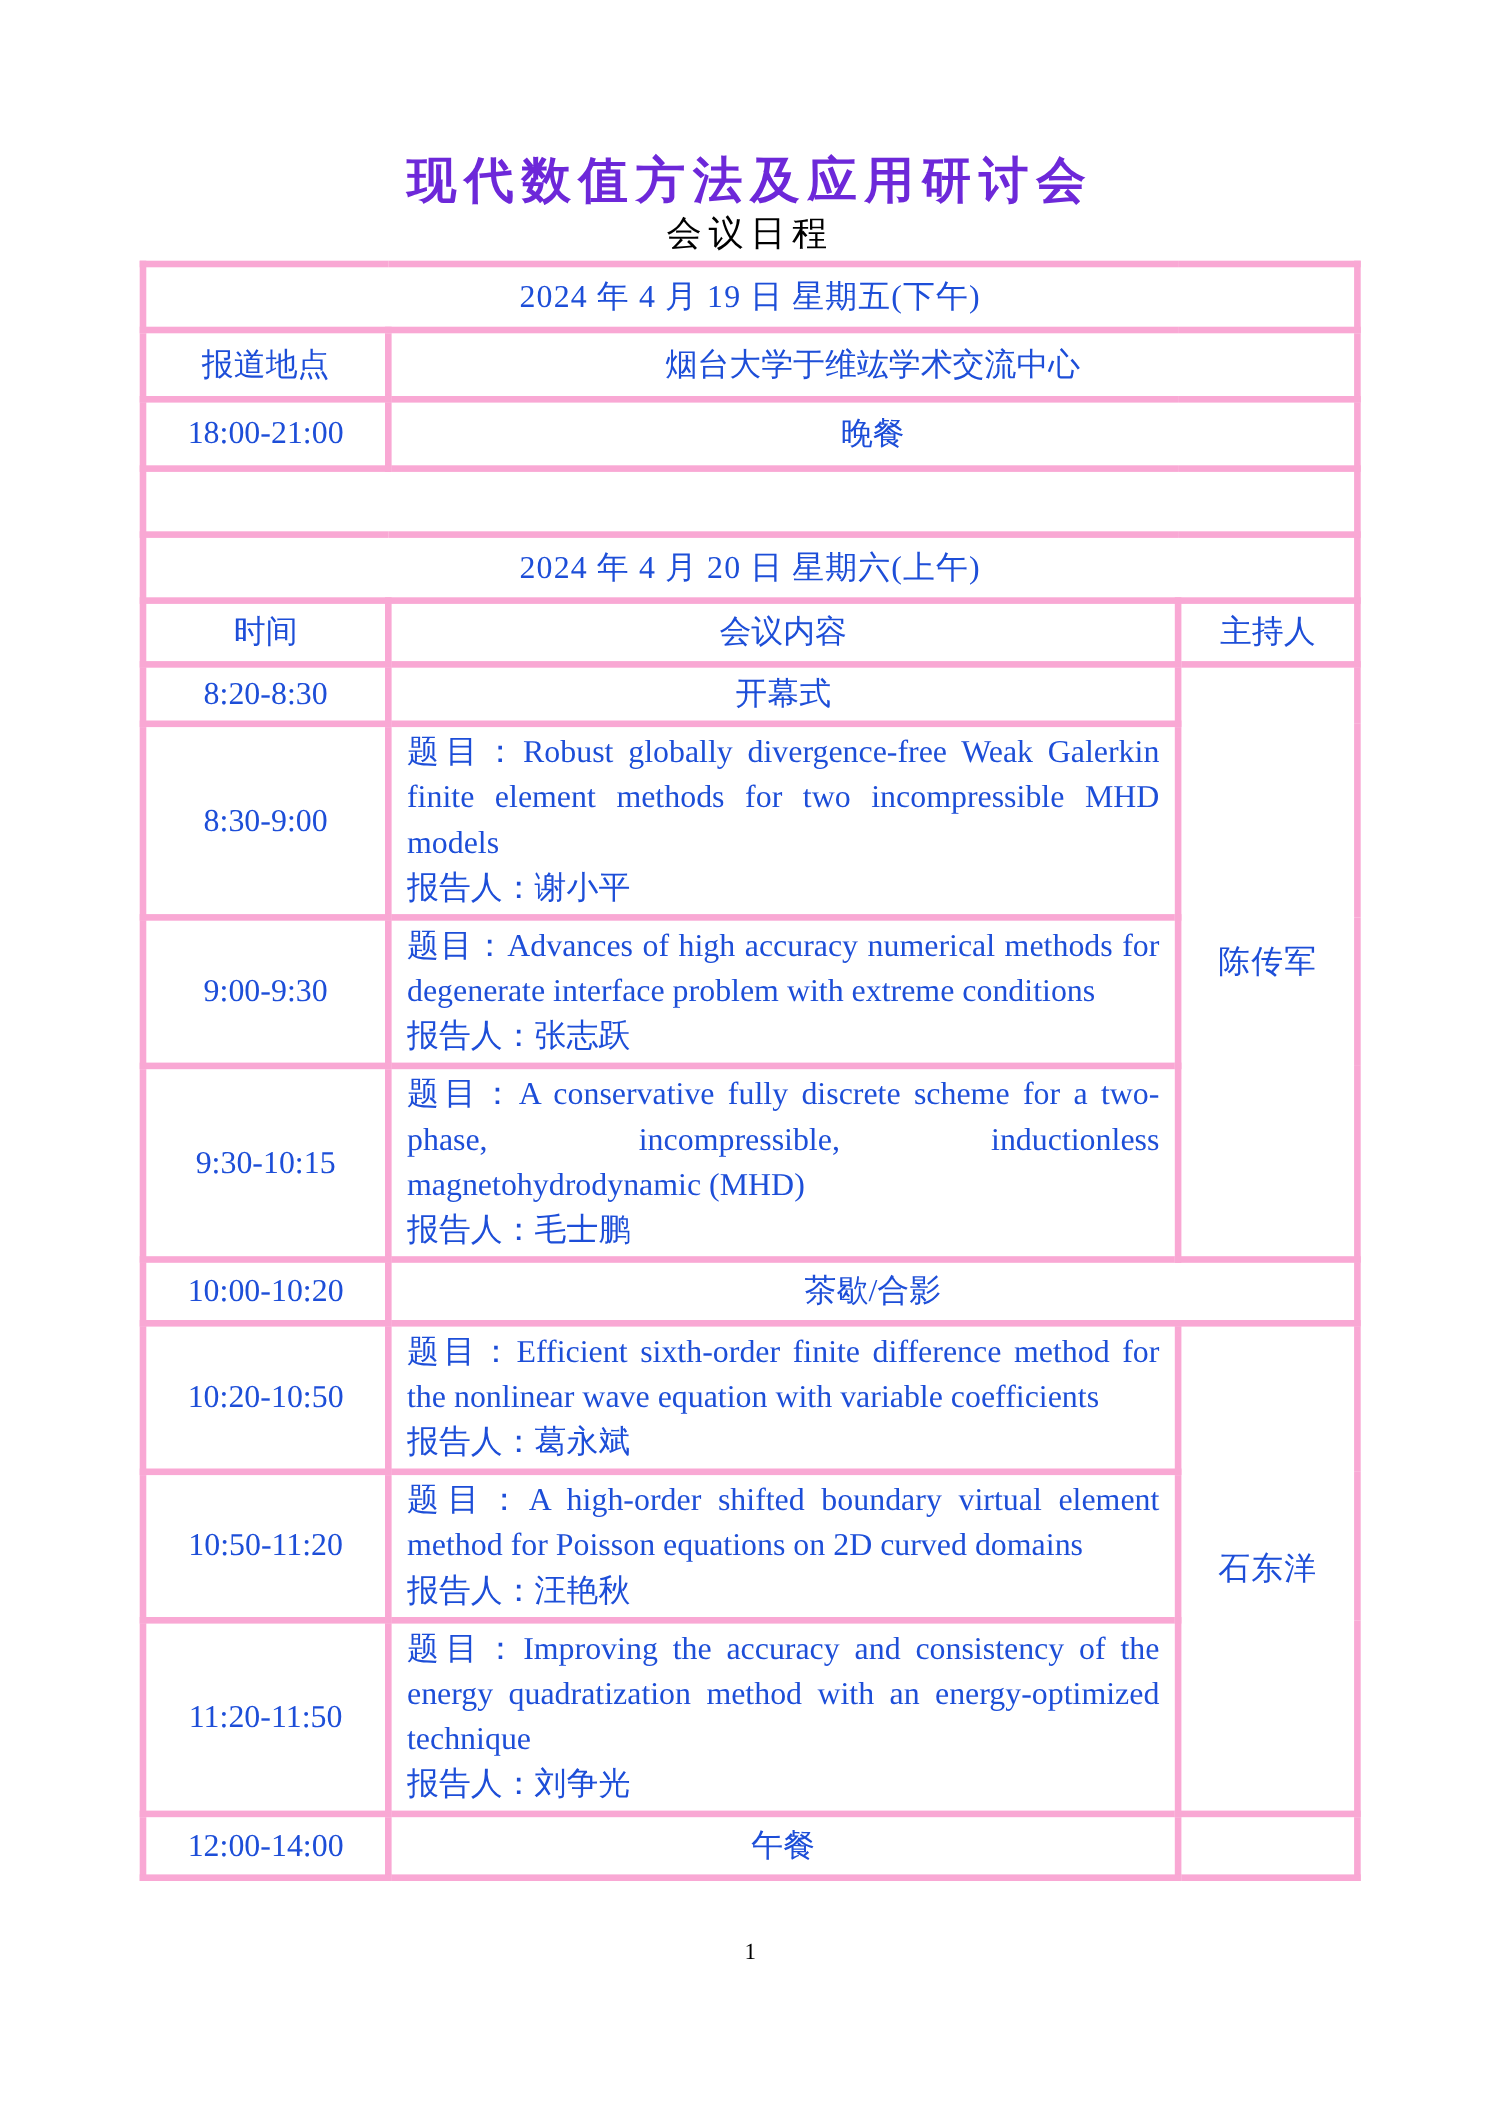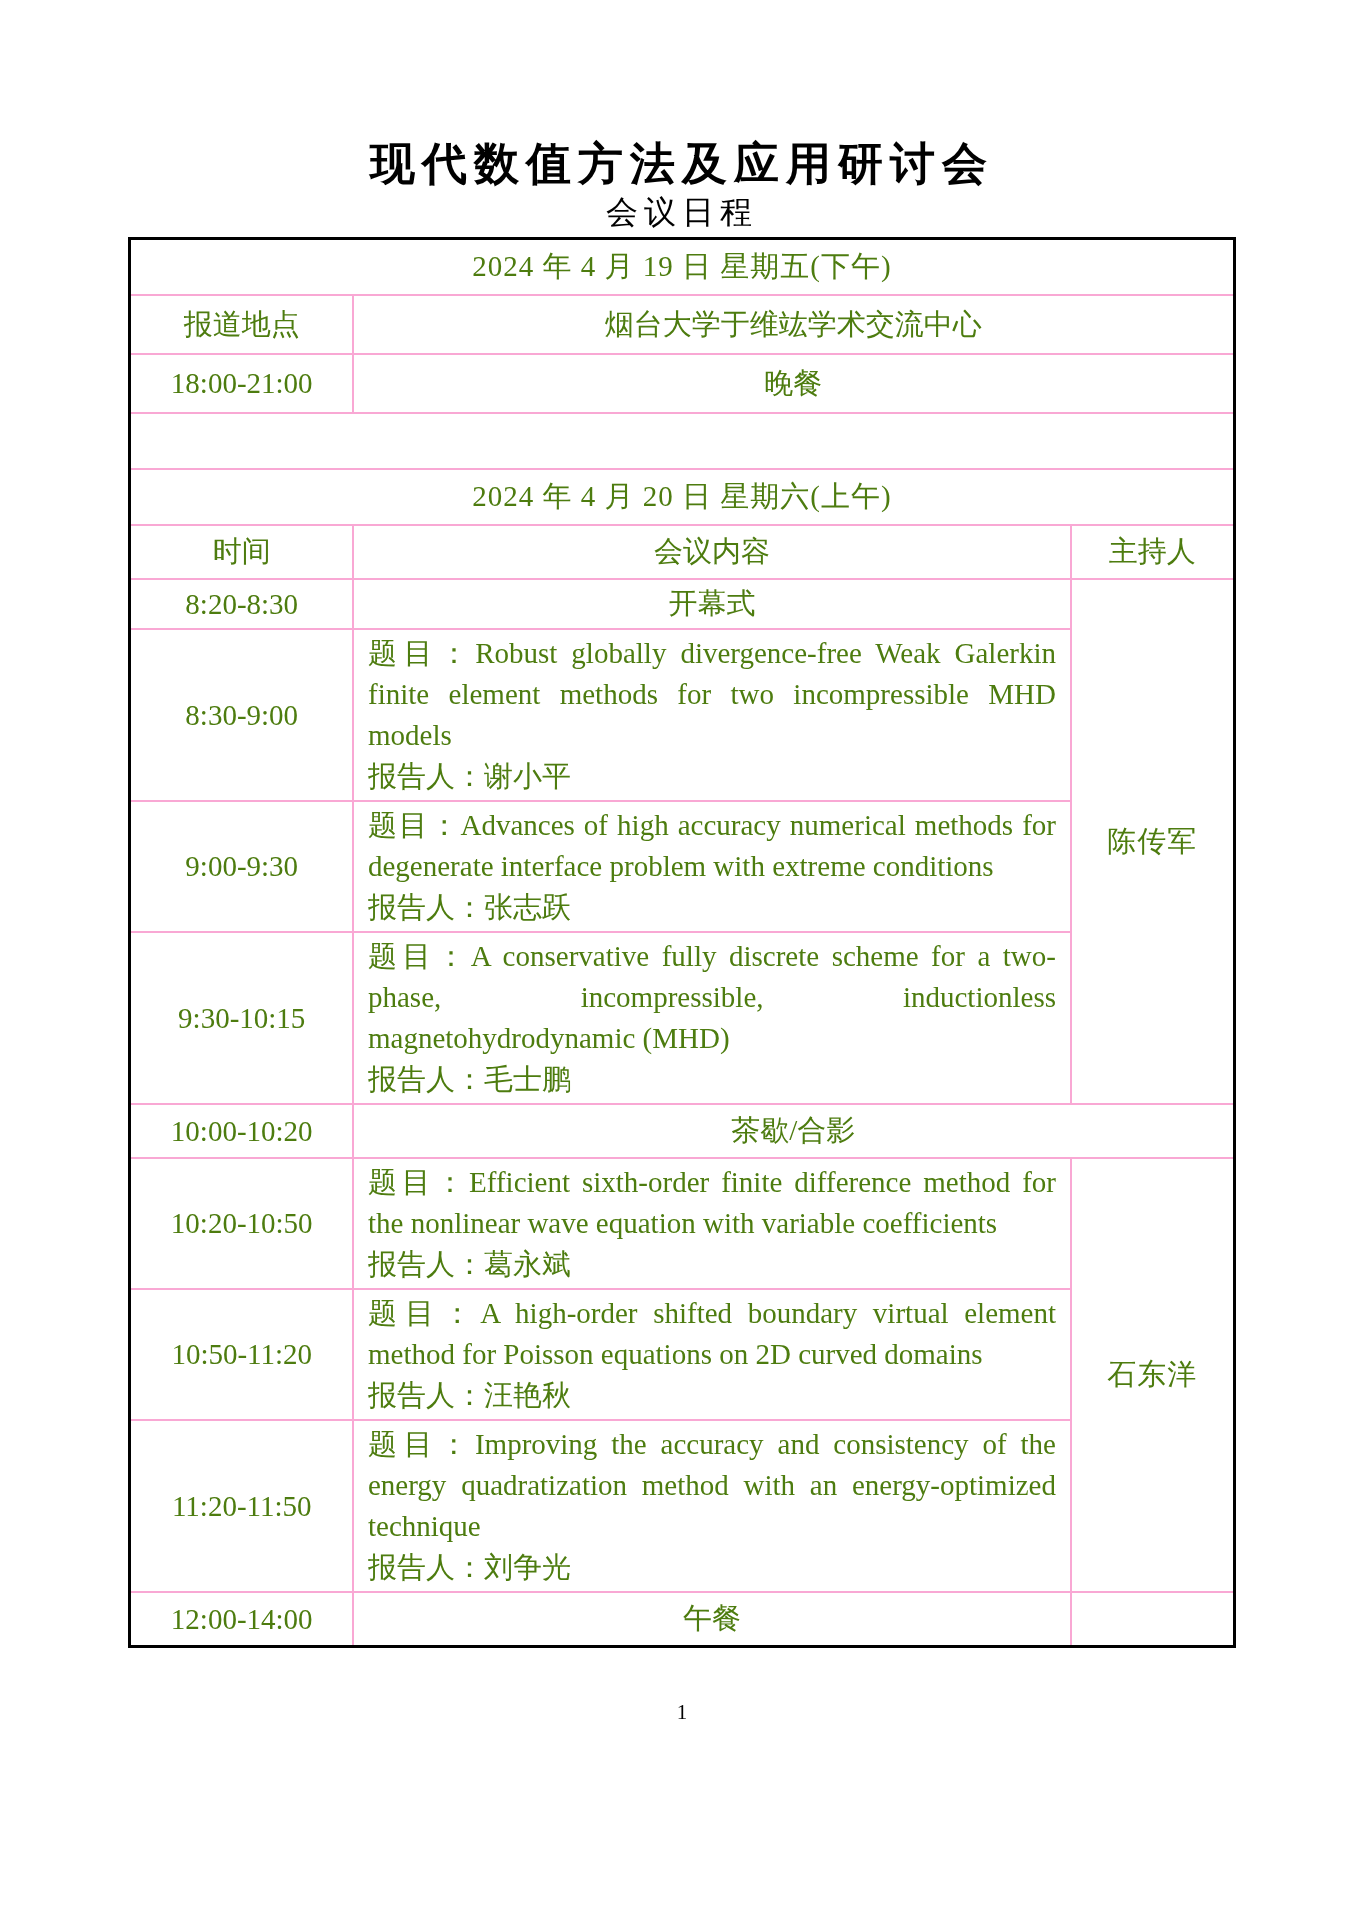--- a/index.html
+++ b/index.html
@@ -22,21 +22,21 @@
     padding-top: 138px;
   }
   .doc-title {
     margin: 0;
     text-align: center;
     font-family: "Liberation Sans", "DejaVu Sans", sans-serif;
     font-weight: bold;
     font-size: 45px;
     letter-spacing: 7px;
     line-height: 52px;
-    color: #000000;
+    color: #6d28d9;
   }
   .doc-subtitle {
     margin-top: 34px;
     text-align: center;
     font-family: "Liberation Sans", "DejaVu Sans", sans-serif;
     font-size: 30px;
     letter-spacing: 2px;
     line-height: 34px;
   }
   .schedule-heading {
@@ -48,24 +48,24 @@
     line-height: 38px;
   }
   table.schedule {
     margin: 6px auto 0 auto;
     width: 1104px;
     table-layout: fixed;
     border-collapse: collapse;
     border: 3px solid #000;
   }
   table.schedule td {
-    border: 2px solid #f9a8d4;
+    border: 6px solid #f9a8d4;
     vertical-align: middle;
     font-size: 29px;
-    color: #4d7c0f;
+    color: #1d4ed8;
     overflow: hidden;
   }
   .section-row td {
     height: 52px;
     text-align: center;
     font-size: 30px;
     letter-spacing: 1px;
   }
   .plain-row td { height: 55px; text-align: center; font-size: 30px; }
   .spacer-row td { height: 52px; }

